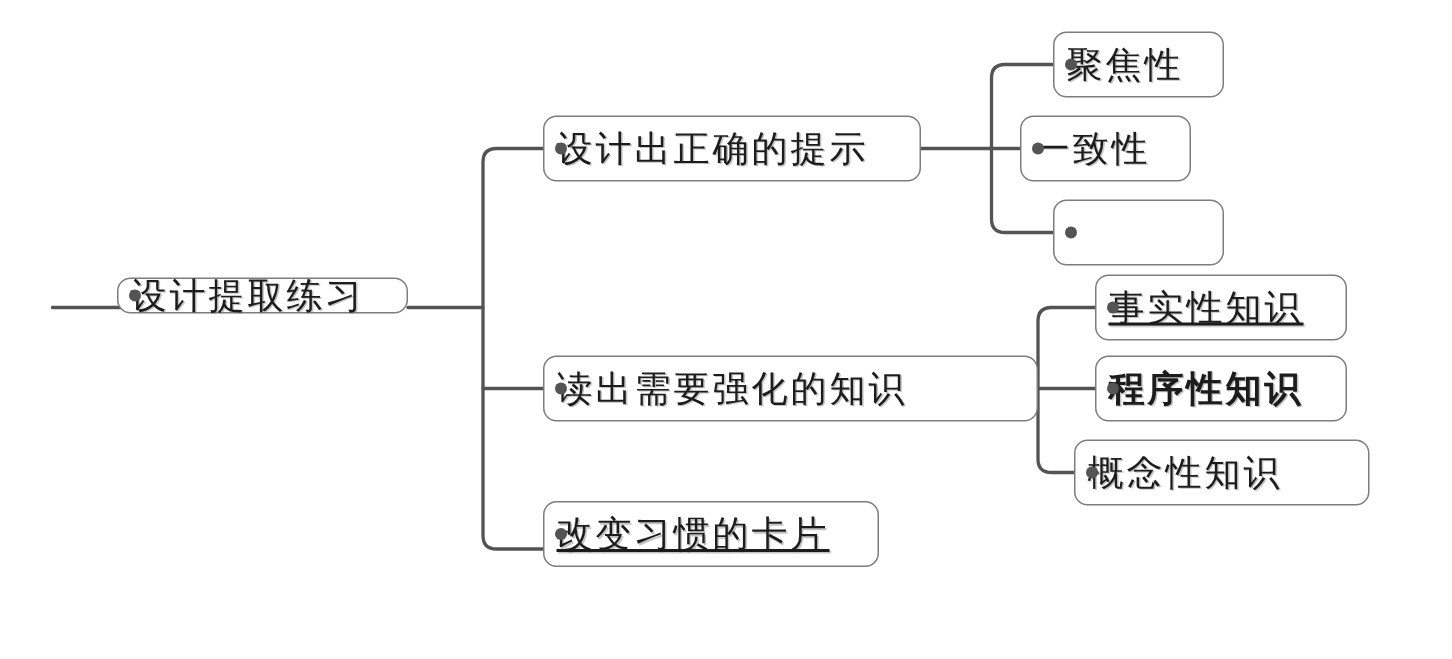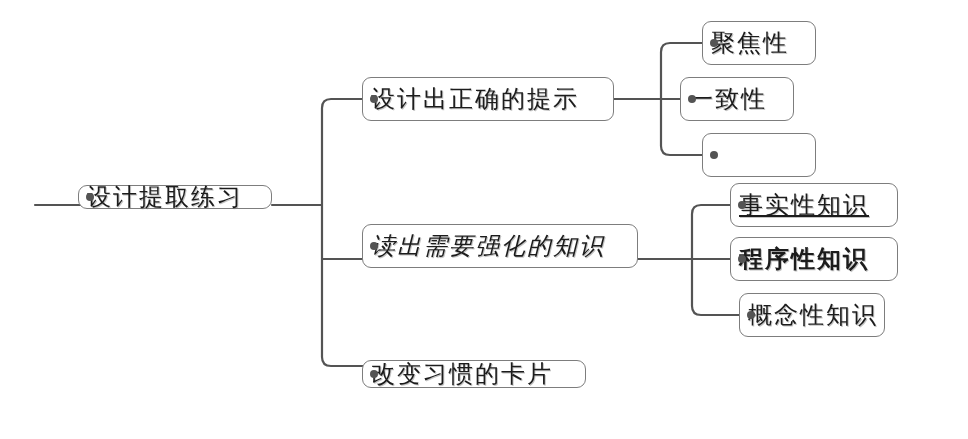--- a/index.html
+++ b/index.html
@@ -49,28 +49,28 @@
     top: 50%;
     margin-top: -4px;
     width: 8px;
     height: 8px;
     border-radius: 50%;
     background: var(--line, #545454);
   }
   
   .n-root   { left: 78px;  top: 185px; width: 194px; height: 24px; }
   .n-b1     { left: 362px; top: 77px;  width: 252px; height: 44px; }
-  .n-b2     { left: 362px; top: 224px; width: 276px; height: 44px; font-style: italic; }
-  .n-b3     { left: 362px; top: 360px; width: 224px; height: 28px; }
+  .n-b2     { left: 362px; top: 237px; width: 330px; height: 44px; }
+  .n-b3     { left: 362px; top: 334px; width: 224px; height: 44px; text-decoration: underline; }
   .n-l1a    { left: 702px; top: 21px;  width: 114px; height: 44px; }
   .n-l1b    { left: 680px; top: 77px;  width: 114px; height: 44px; }
   .n-l1c    { left: 702px; top: 133px; width: 114px; height: 44px; }
   .n-l2a    { left: 730px; top: 183px; width: 168px; height: 44px; text-decoration: underline; }
   .n-l2b    { left: 730px; top: 237px; width: 168px; height: 44px; font-weight: bold; }
-  .n-l2c    { left: 739px; top: 293px; width: 146px; height: 44px; }
+  .n-l2c    { left: 716px; top: 293px; width: 197px; height: 44px; }
 </style>
 </head>
 <body>
 
 <div id="canvas" style="--line: #545454; --border: #7d7d7d; --text: #1c1c1c; --bg: #ffffff;">
 
   <svg id="wires" viewBox="0 0 968 439" xmlns="http://www.w3.org/2000/svg" aria-hidden="true">
 
     <path d="M35 205 H90"></path>
 

